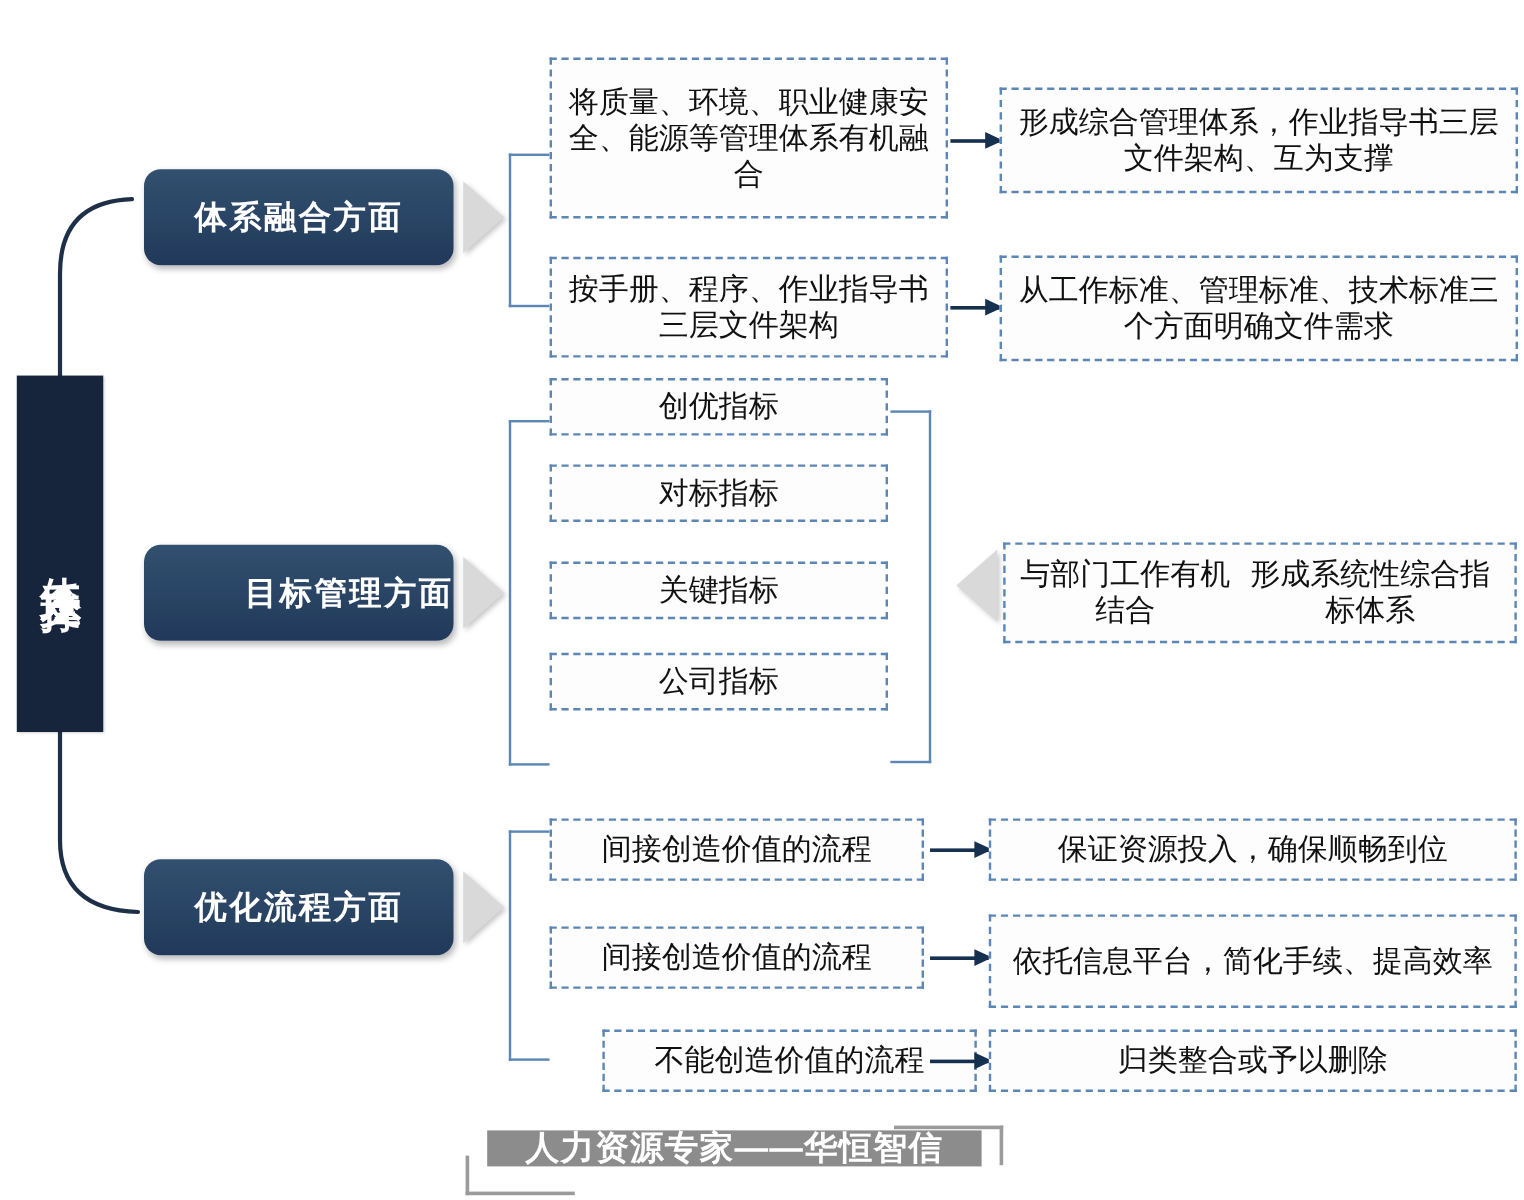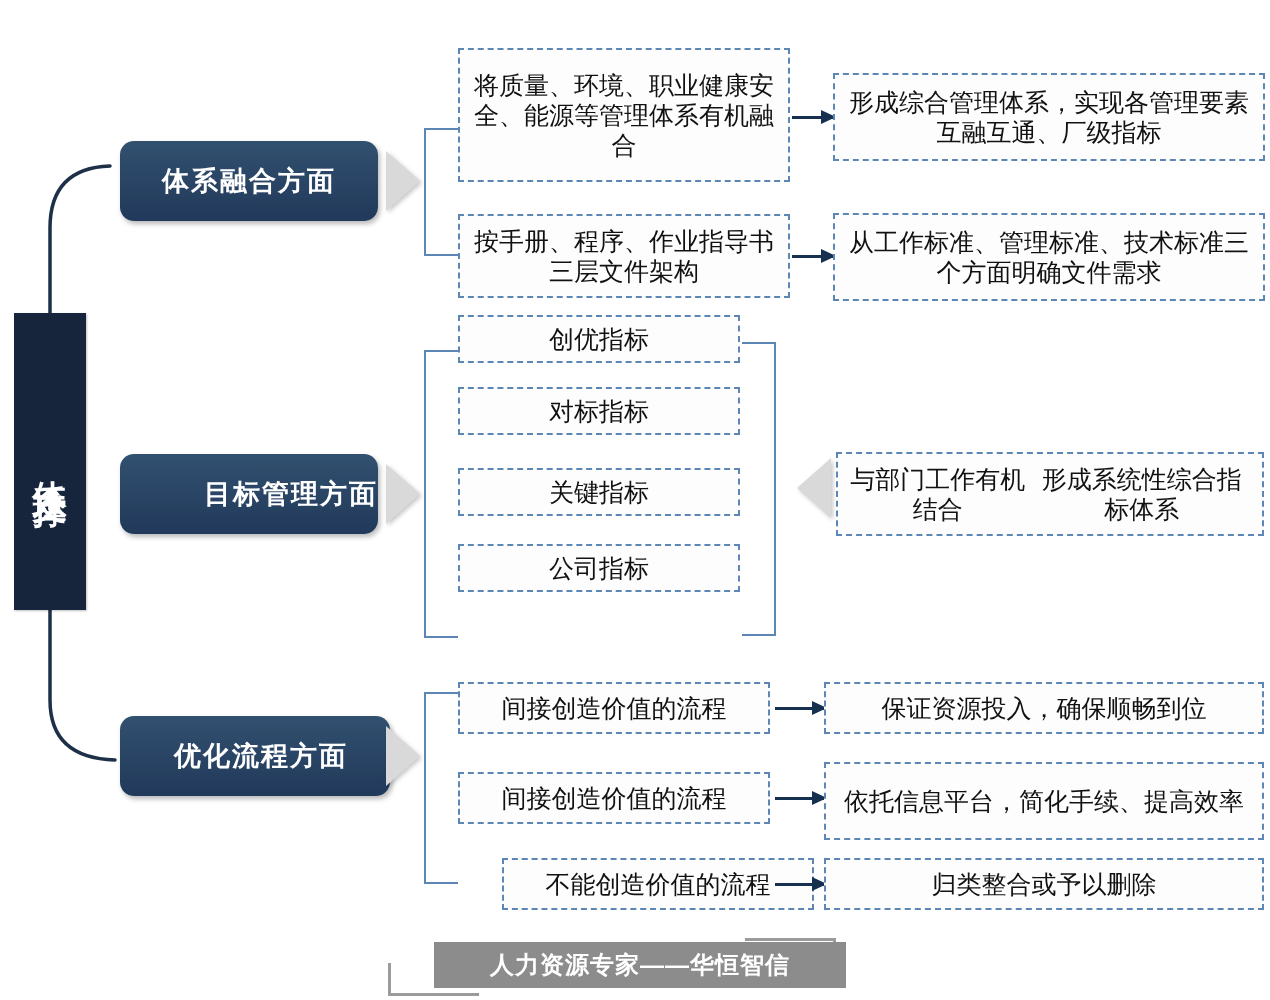--- a/index.html
+++ b/index.html
@@ -133,30 +133,29 @@
     left: 388px;
     top: 938px;
     width: 448px;
     height: 58px;
   }
   .footer-band {
     position: absolute;
     left: 18px;
     top: 4px;
     width: 412px;
-    height: 46px;
+    height: 30px;
     background: #8c8c8c;
     display: flex;
     align-items: center;
     justify-content: center;
     color: #ffffff;
-    font-size: 24px;
+    font-size: 28px;
     font-weight: bold;
     letter-spacing: 1px;
-    margin-left: 28px;
   }
   .corner {
     position: absolute;
     border: 3px solid #9b9b9b;
   }
   .corner.tr {
     right: 0; top: 0; width: 88px; height: 30px;
     border-left: none; border-bottom: none;
   }
   .corner.bl {
@@ -178,21 +177,21 @@
 
   <div class="pill" style="left:120px; top:141px;">
     <span>体系融合方面</span>
   </div>
   <div class="pill-arrow" style="left:386px; top:151px;"></div>
 
   <div class="bracket left" style="left:424px; top:128px; width:34px; height:128px;"></div>
 
   <div class="dbox" style="left:458px; top:48px; width:332px; height:134px;">将质量、环境、职业健康安全、能源等管理体系有机融合</div>
   <div class="arrow" style="left:792px; top:116px; width:42px;"></div>
-  <div class="dbox" style="left:833px; top:73px; width:432px; height:88px;">形成综合管理体系，实现各管理要素互融互通、厂级指标</div>
+  <div class="dbox" style="left:833px; top:73px; width:432px; height:88px;">形成综合管理体系，作业指导书三层文件架构、互为支撑</div>
 
   <div class="dbox" style="left:458px; top:214px; width:332px; height:84px;">按手册、程序、作业指导书三层文件架构</div>
   <div class="arrow" style="left:792px; top:255px; width:42px;"></div>
   <div class="dbox" style="left:833px; top:213px; width:432px; height:88px;">从工作标准、管理标准、技术标准三个方面明确文件需求</div>
 
   <div class="pill" style="left:120px; top:454px;justify-content:flex-end;">
     <span>目标管理方面</span>
   </div>
   <div class="pill-arrow" style="left:386px; top:464px;"></div>
 
@@ -205,21 +204,21 @@
 
   <div class="bracket right" style="left:742px; top:342px; width:34px; height:294px;"></div>
 
   <div class="pill-arrow left" style="left:797px; top:458px;"></div>
 
   <div class="dbox" style="left:836px; top:452px; width:428px; height:84px; flex-direction:row;">
     <span>与部门工作有机结合</span>
     <span>形成系统性综合指标体系</span>
   </div>
 
-  <div class="pill" style="left:120px; top:716px;padding-left:12px;">
+  <div class="pill" style="left:120px; top:716px;">
     <span>优化流程方面</span>
   </div>
   <div class="pill-arrow" style="left:386px; top:726px;"></div>
 
   <div class="bracket left" style="left:424px; top:692px; width:34px; height:192px;"></div>
 
   <div class="dbox" style="left:458px; top:682px; width:312px; height:52px;">间接创造价值的流程</div>
   <div class="arrow" style="left:775px; top:707px; width:50px;"></div>
   <div class="dbox" style="left:824px; top:682px; width:440px; height:52px;">保证资源投入，确保顺畅到位</div>
 

